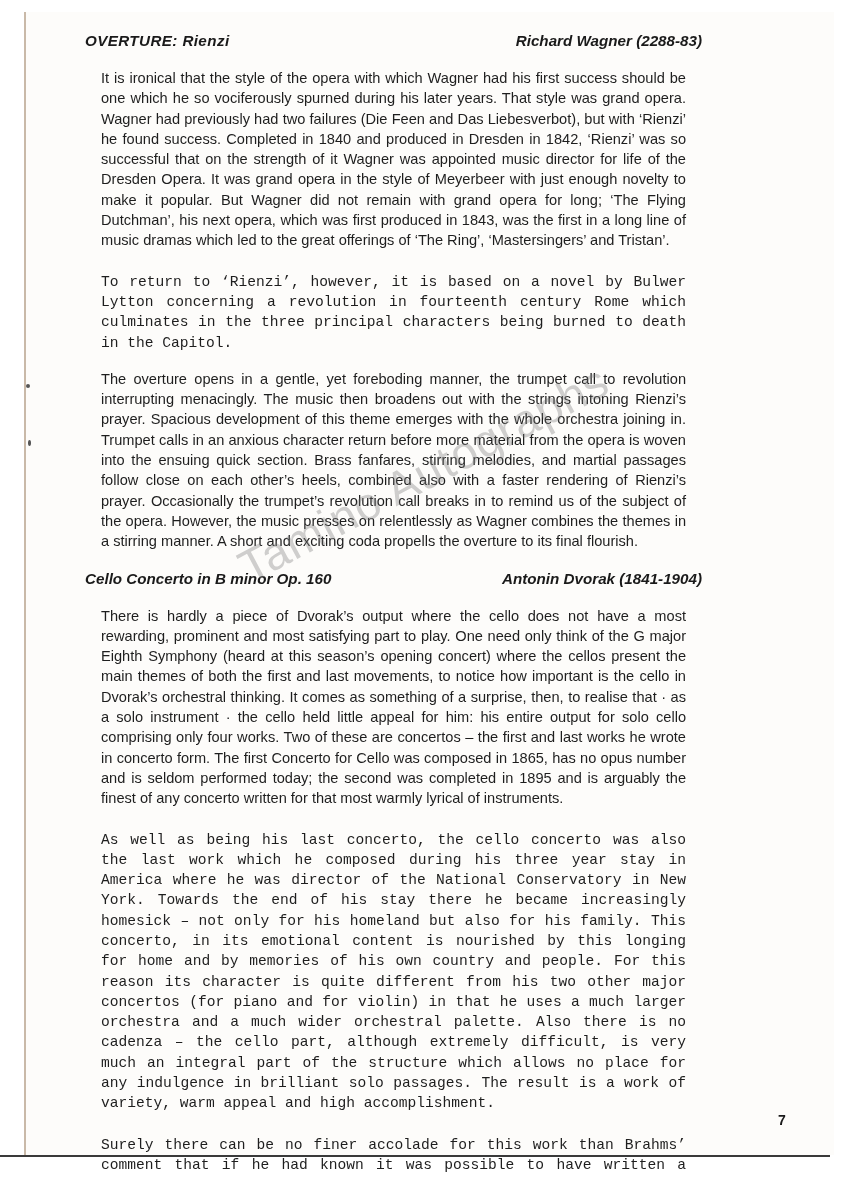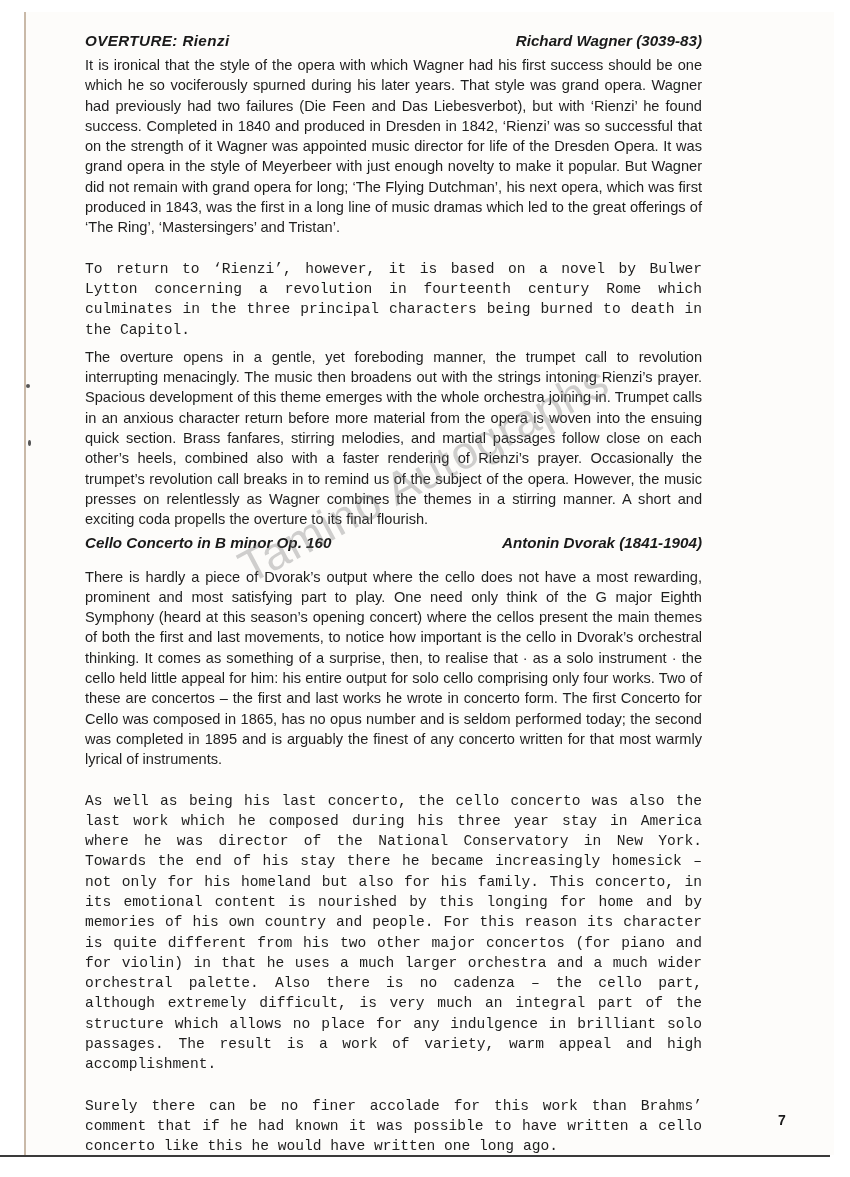--- a/index.html
+++ b/index.html
@@ -52,21 +52,21 @@
       font-weight: bold;
       font-size: 15.2px;
       line-height: 22px;
       color: #1a1a1a;
       font-style: italic;
     }
     .heading-row .title-caps {
       letter-spacing: 0.4px;
     }
     p {
-      margin: 0;
+      margin: 16px;
       font-size: 14.6px;
       line-height: 20.3px;
       text-align: justify;
       text-align-last: left;
       color: #1e1e1e;
     }
     .h1 { margin-bottom: 3px; }
     .para-gap-large { margin-top: 21px; font-family: Liberation Mono, monospace; }
     .para-gap-small { margin-top: 7px; }
     .h2 { margin-top: 2px; margin-bottom: 13px; }
@@ -97,21 +97,21 @@
 <div class="page">
   <span class="left-mark" style="left:0px; top:372px;"></span>
   <span class="left-mark" style="left:2px; top:428px; width:3px; height:6px;"></span>
 </div>
 <div class="page-bottom-rule"></div>
 
 <div class="content">
 
   <div class="heading-row h1">
     <span class="title-caps">OVERTURE: Rienzi</span>
-    <span>Richard Wagner (3039-83)</span>
+    <span>Richard Wagner (2288-83)</span>
   </div>
 
   <p>It is ironical that the style of the opera with which Wagner had his first success should be one which he so vociferously spurned during his later years. That style was grand opera. Wagner had previously had two failures (Die Feen and Das Liebesverbot), but with ‘Rienzi’ he found success. Completed in 1840 and produced in Dresden in 1842, ‘Rienzi’ was so successful that on the strength of it Wagner was appointed music director for life of the Dresden Opera. It was grand opera in the style of Meyerbeer with just enough novelty to make it popular. But Wagner did not remain with grand opera for long; ‘The Flying Dutchman’, his next opera, which was first produced in 1843, was the first in a long line of music dramas which led to the great offerings of ‘The Ring’, ‘Mastersingers’ and Tristan’.</p>
   <p class="para-gap-large">To return to ‘Rienzi’, however, it is based on a novel by Bulwer Lytton concerning a revolution in fourteenth century Rome which culminates in the three principal characters being burned to death in the Capitol.</p>
   <p class="para-gap-small">The overture opens in a gentle, yet foreboding manner, the trumpet call to revolution interrupting menacingly. The music then broadens out with the strings intoning Rienzi’s prayer. Spacious development of this theme emerges with the whole orchestra joining in. Trumpet calls in an anxious character return before more material from the opera is woven into the ensuing quick section. Brass fanfares, stirring melodies, and martial passages follow close on each other’s heels, combined also with a faster rendering of Rienzi’s prayer. Occasionally the trumpet’s revolution call breaks in to remind us of the subject of the opera. However, the music presses on relentlessly as Wagner combines the themes in a stirring manner. A short and exciting coda propells the overture to its final flourish.</p>
 
   <div class="heading-row h2">
     <span>Cello Concerto in B minor Op. 160</span>
     <span>Antonin Dvorak (1841-1904)</span>
   </div>

